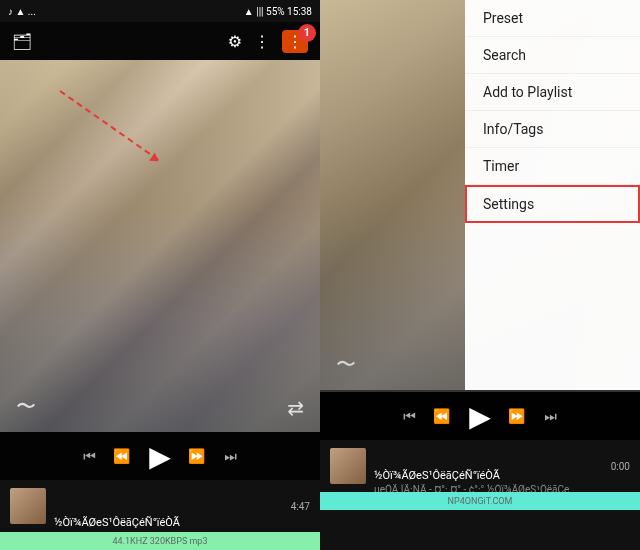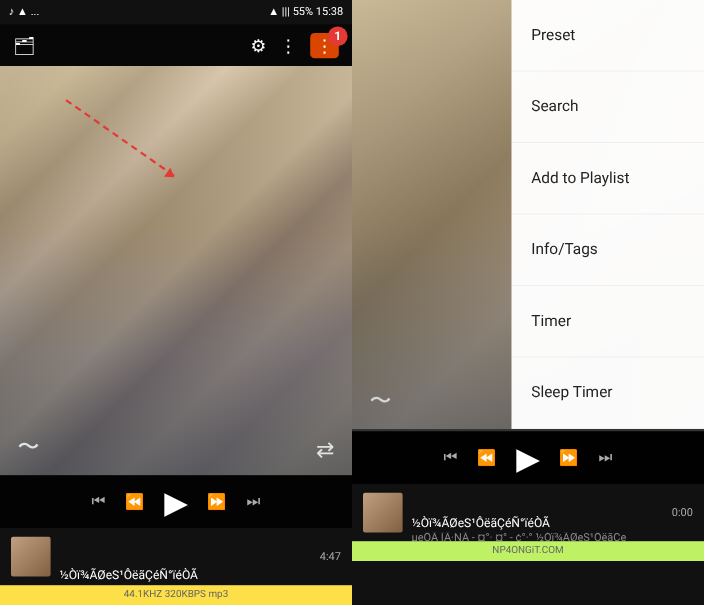--- a/index.html
+++ b/index.html
@@ -207,21 +207,21 @@
     }
 
     .track-duration {
       font-size: 10px;
       color: #aaa;
       flex-shrink: 0;
     }
 
     .audio-info {
       height: 18px;
-      background: #fde047;
+      background: #86efac;
       display: flex;
       align-items: center;
       justify-content: center;
       font-size: 9px;
       color: #666;
     }
 
     
     .right-panel {
       width: 320px;
@@ -262,21 +262,21 @@
       right: 0;
       width: 175px;
       height: 100%;
       background: rgba(255,255,255,0.97);
       z-index: 20;
       display: flex;
       flex-direction: column;
     }
 
     .menu-item {
-      padding: 24px 18px;
+      padding: 10px 18px;
       font-size: 14px;
       color: #222;
       cursor: pointer;
       border-bottom: 1px solid rgba(0,0,0,0.05);
       position: relative;
     }
 
     .menu-item.settings-item {
       border: 2px solid #e53935;
       padding: 9px 16px;
@@ -312,21 +312,21 @@
     .right-track-thumb {
       width: 36px;
       height: 36px;
       background: linear-gradient(135deg, #c0a080, #806040);
       border-radius: 2px;
       flex-shrink: 0;
     }
 
     .right-audio-info {
       height: 18px;
-      background: #bef264;
+      background: #5eead4;
       display: flex;
       align-items: center;
       justify-content: center;
       font-size: 9px;
       color: #666;
     }
 
     .progress-bar {
       height: 2px;
       background: #333;
@@ -395,21 +395,20 @@
       <div class="right-pixel-overlay"></div>
     </div>
     <span class="right-wave-icon">〜</span>
 
     <div class="dropdown-menu">
       <div class="menu-item">Preset</div>
       <div class="menu-item">Search</div>
       <div class="menu-item">Add to Playlist</div>
       <div class="menu-item">Info/Tags</div>
       <div class="menu-item">Timer</div>
-      <div class="menu-item">Sleep Timer</div>
       <div class="menu-item settings-item">Settings</div>
     </div>
   </div>
 
   <div class="progress-bar">
     <div class="progress-fill" style="width: 0%"></div>
   </div>
 
   <div class="right-player-controls">
     <span class="ctrl-btn">⏮</span>

